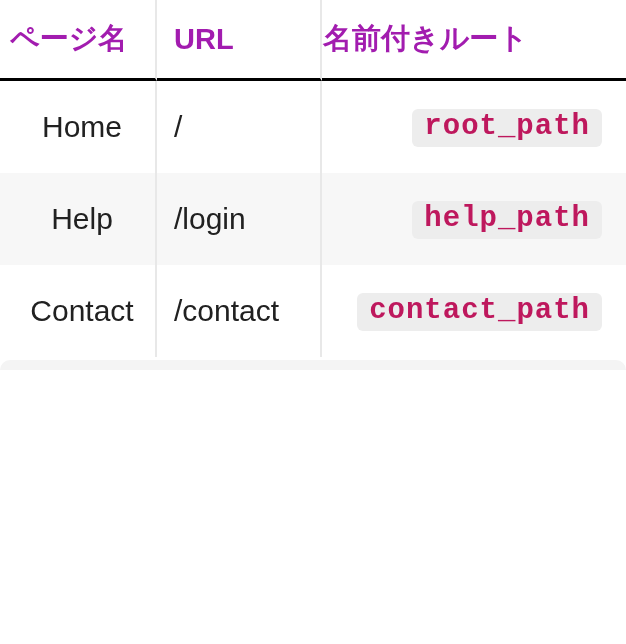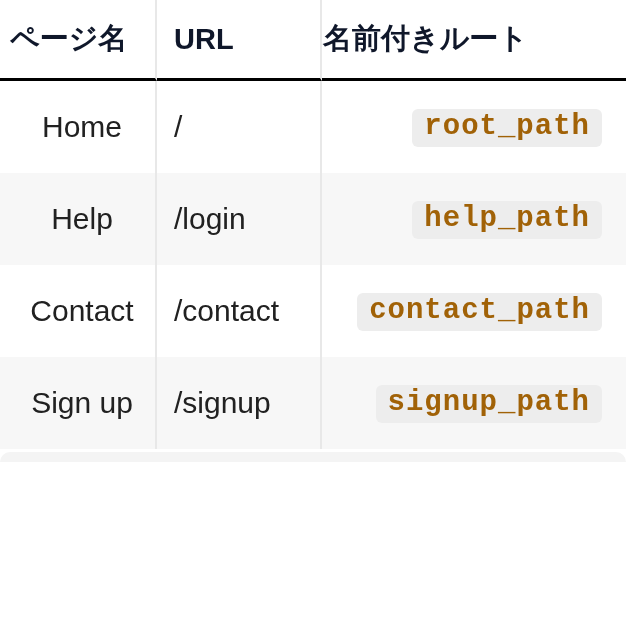--- a/index.html
+++ b/index.html
@@ -24,21 +24,21 @@
   table.routes th, table.routes td {
     box-sizing: border-box;
     vertical-align: middle;
     background-clip: padding-box;
   }
   
   table.routes th {
     height: 81px;
     font-size: 29px;
     font-weight: bold;
-    color: #0f172a;
+    color: #a21caf;
     border-bottom: 3px solid #000000;
     text-align: left;
   }
   
   table.routes td {
     height: 92px;
     font-size: 30px;
   }
   tbody tr:nth-child(even) td {
     background-color: #f7f7f7;
@@ -50,21 +50,21 @@
   .c2, .h2 { padding-left: 17px; }
   .c3 { text-align: right; padding-right: 24px; }
   .h3 { text-align: right; padding-right: 19px; margin-top: 46px; }
   
   .chip {
     display: inline-block;
     font-family: "Liberation Mono", "DejaVu Sans Mono", monospace;
     font-weight: bold;
     font-size: 29px;
     letter-spacing: 1px;
-    color: #a16207;
+    color: #be185d;
     background: #ededed;
     border-radius: 6px;
     padding: 3px 12px 5px 12px;
     line-height: 1.05;
   }
   
   .code-block-top {
     margin-top: 3px;
     height: 10px;
     width: 626px;
@@ -99,21 +99,16 @@
       <tr>
         <td class="c1">Help</td>
         <td class="c2">/login</td>
         <td class="c3"><span class="chip">help_path</span></td>
       </tr>
       <tr>
         <td class="c1">Contact</td>
         <td class="c2">/contact</td>
         <td class="c3"><span class="chip">contact_path</span></td>
       </tr>
-      <tr>
-        <td class="c1">Sign up</td>
-        <td class="c2">/signup</td>
-        <td class="c3"><span class="chip">signup_path</span></td>
-      </tr>
     </tbody>
   </table>
   <div class="code-block-top"></div>
 </div>
 
 </body></html>

